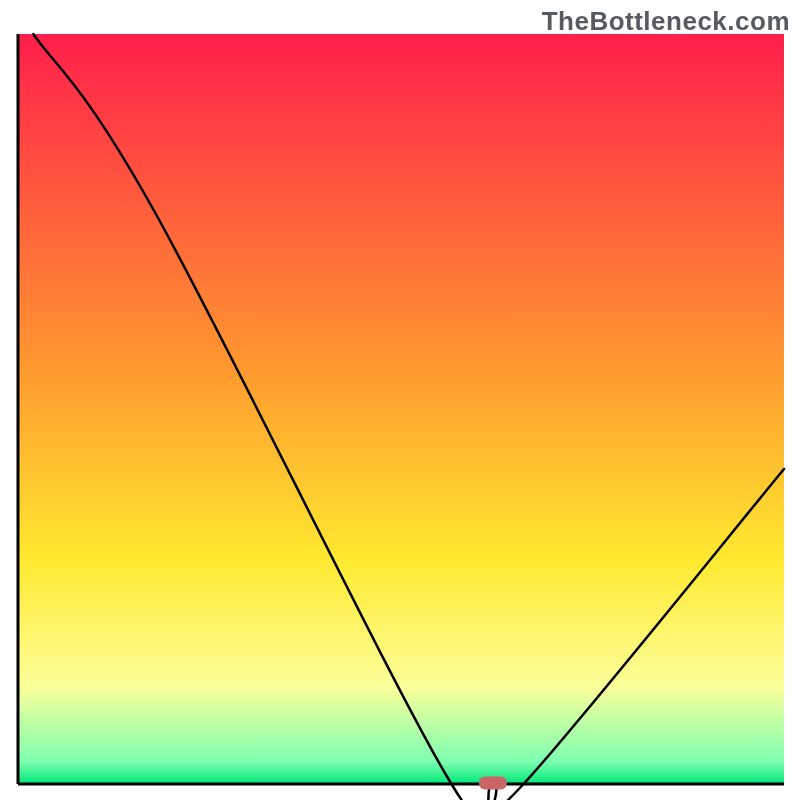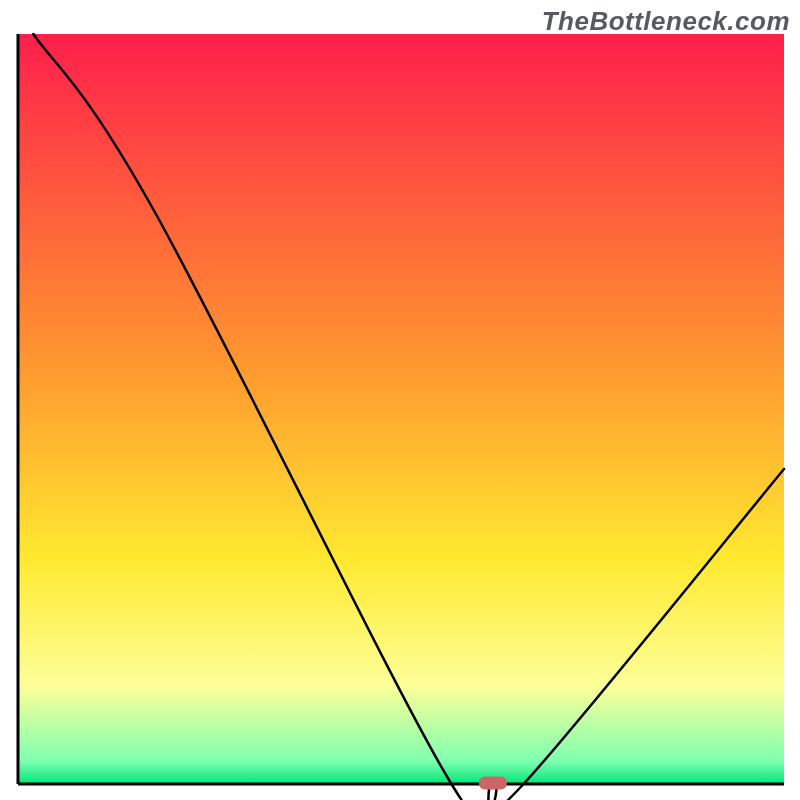--- a/index.html
+++ b/index.html
@@ -7,21 +7,20 @@
     padding: 0;
     width: 800px;
     height: 800px;
     background: #ffffff;
     font-family: Arial, Helvetica, sans-serif;
   }
   .chart-wrap {
     position: relative;
     width: 800px;
     height: 748px;
-    font-style: italic;
   }
   .watermark {
     position: absolute;
     top: 6px;
     right: 10px;
     font-size: 26px;
     font-weight: 600;
     color: #555b60;
     letter-spacing: 0.5px;
   }

